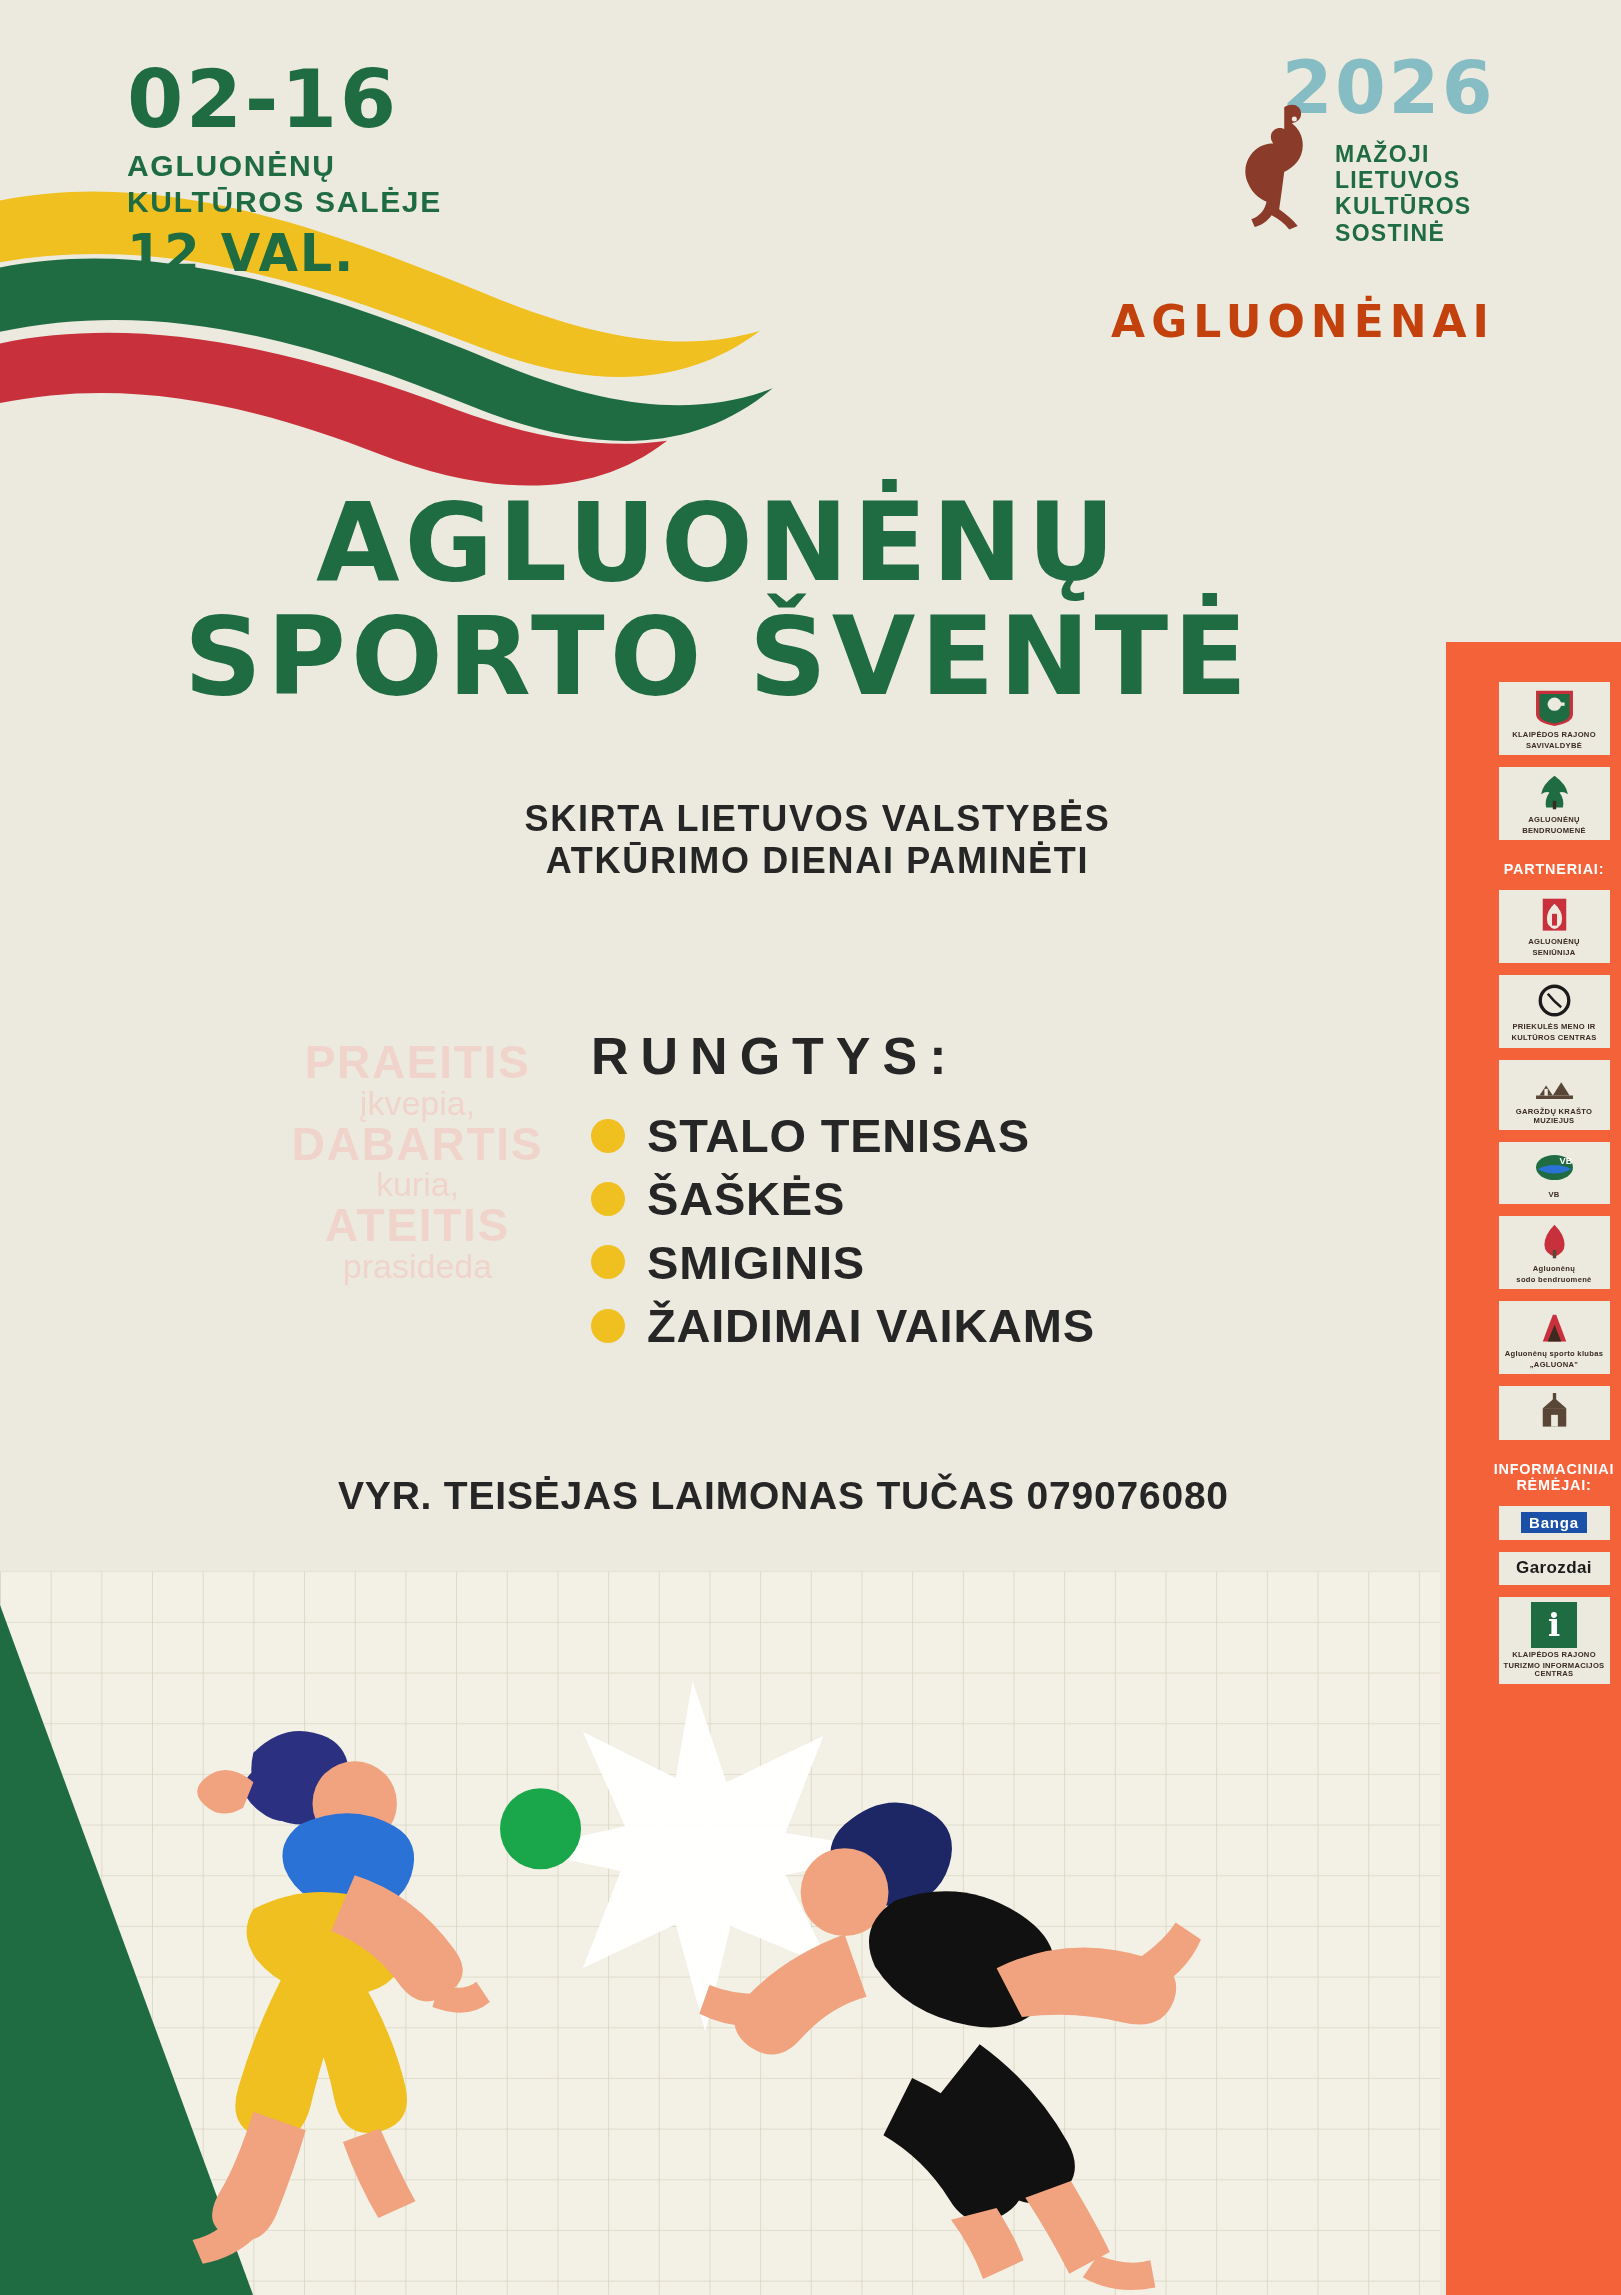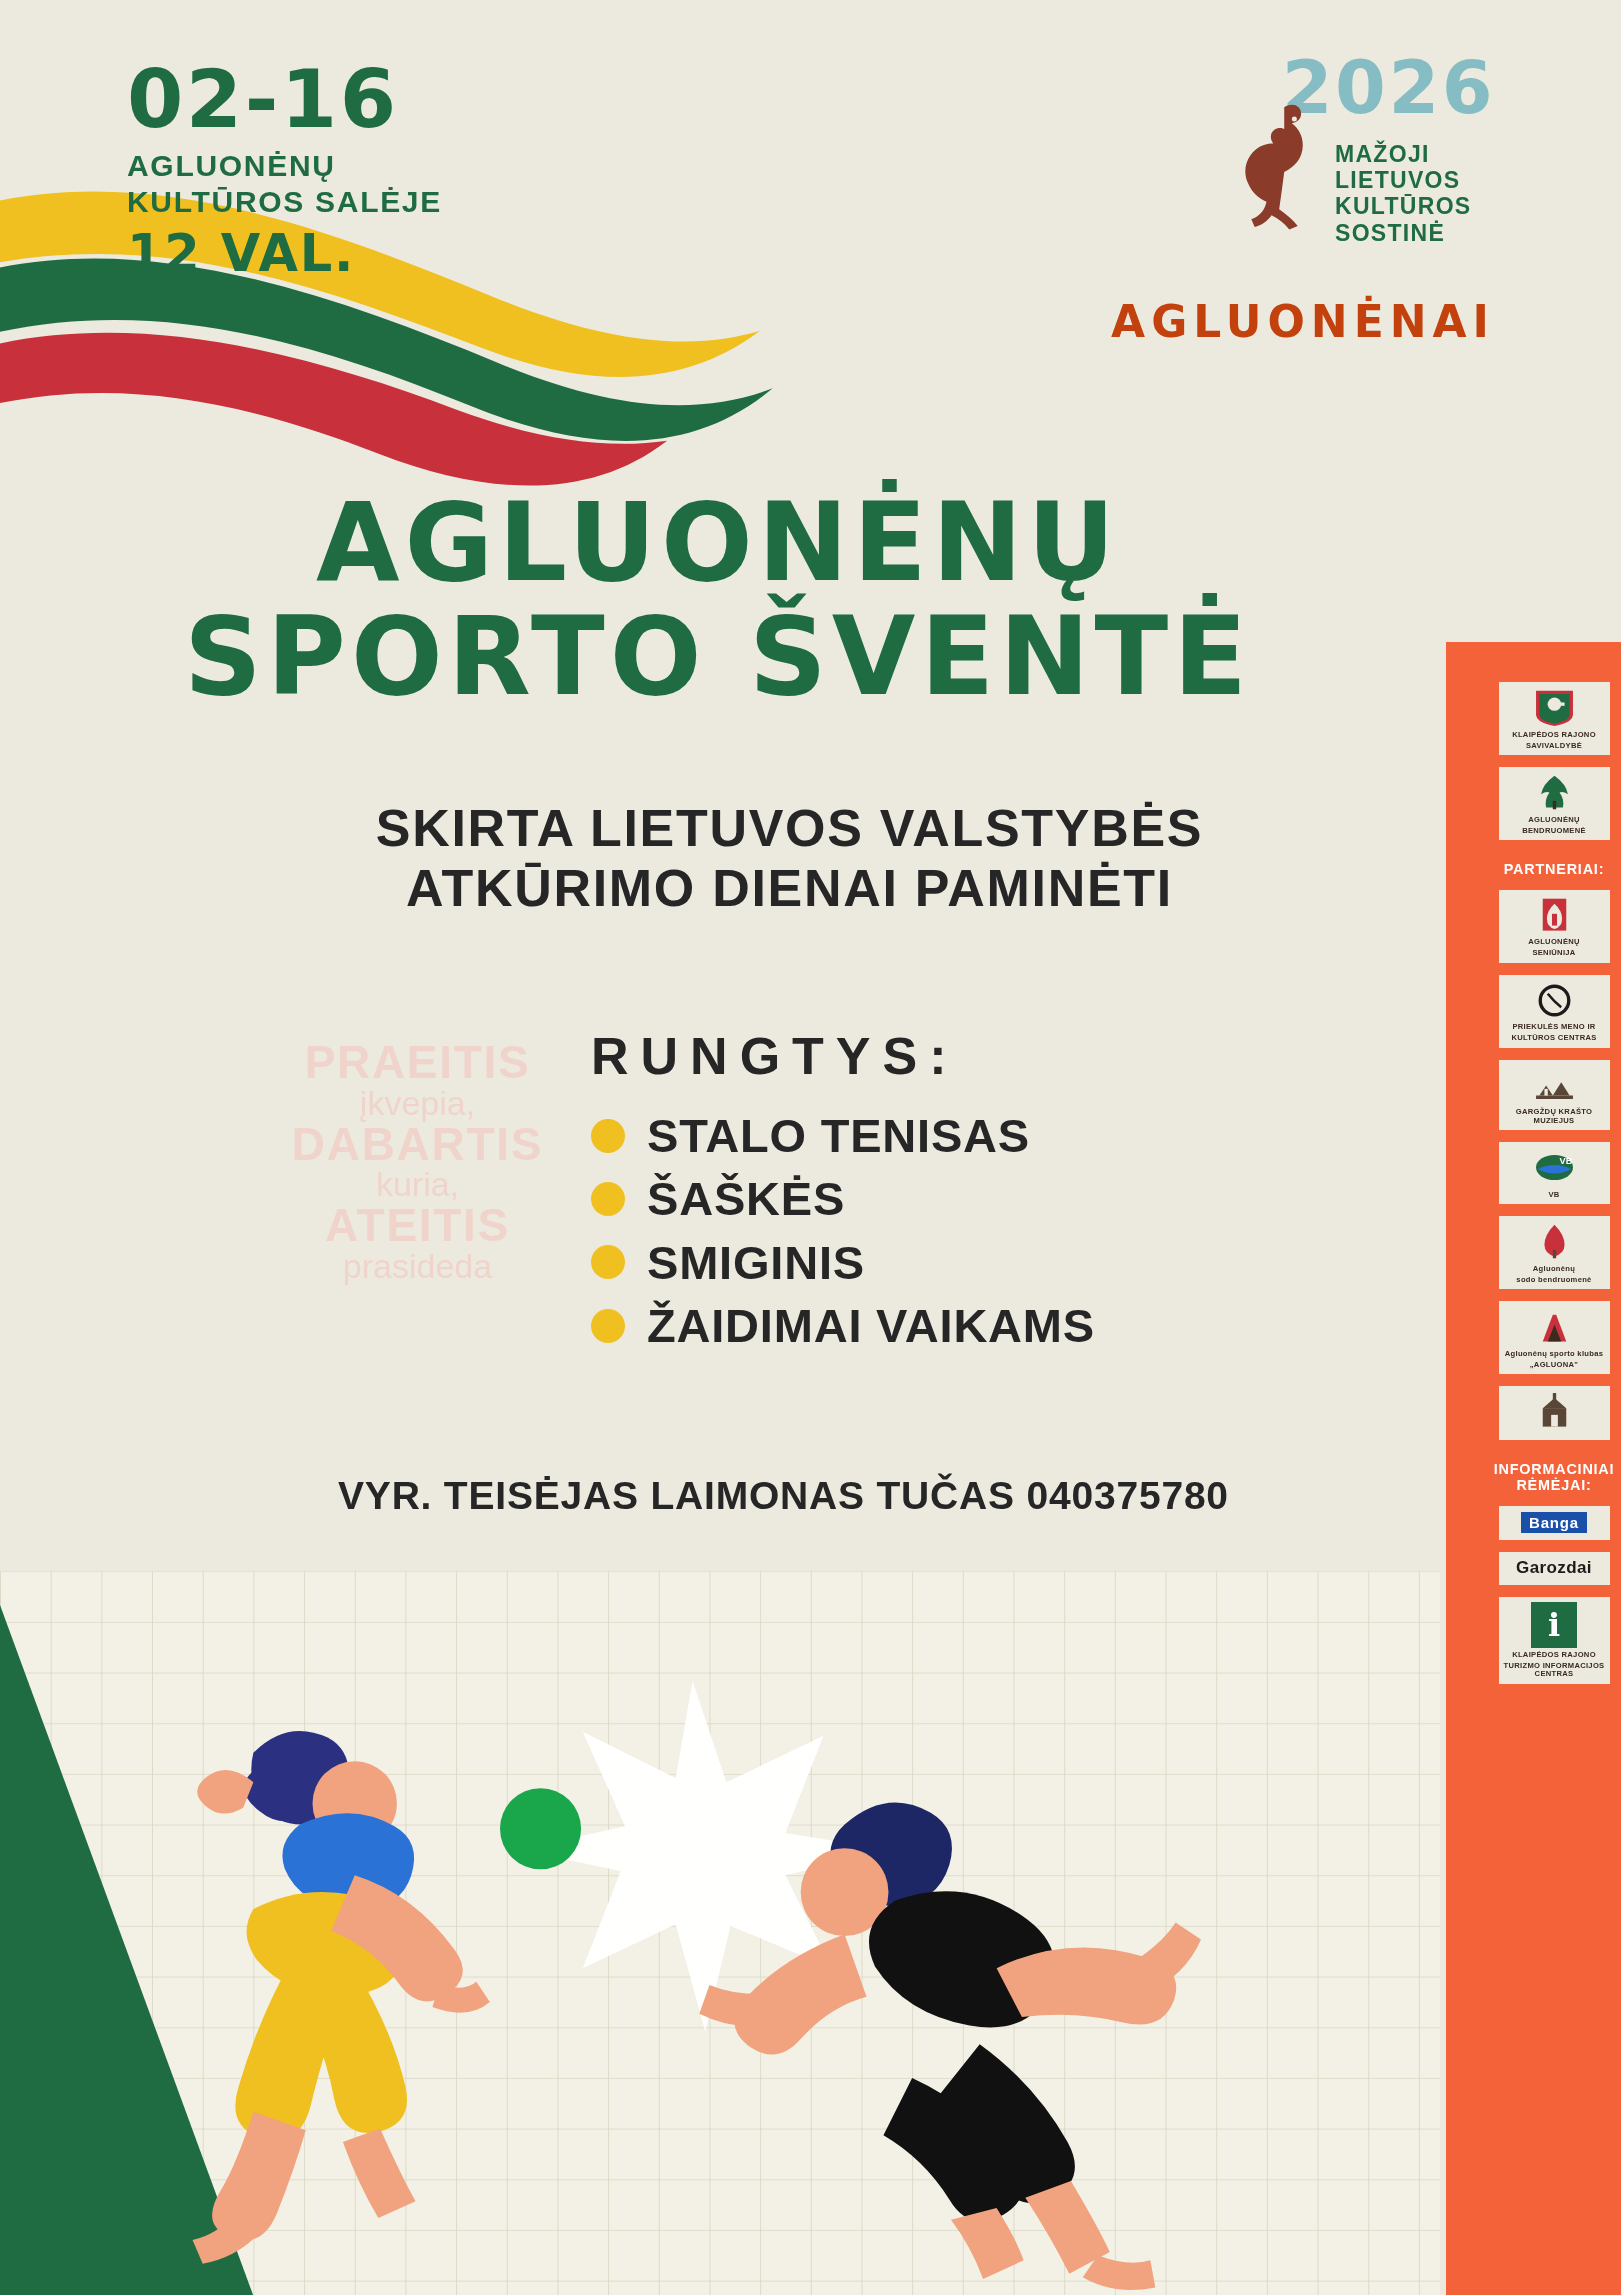--- a/index.html
+++ b/index.html
@@ -128,26 +128,27 @@
     line-height: 1.06;
     z-index: 35;
   }
   .title-sub {
     position: absolute;
     left: 0;
     top: 798px;
     width: 1579px;
     text-align: center;
     font-family: "Liberation Sans", sans-serif;
-    font-size: 52px;
+    font-size: 36px;
     font-weight: bold;
     color: #262626;
     letter-spacing: 1.7px;
     line-height: 1.16;
     z-index: 35;
+    padding-left: 28px;
   }
 
   
   .watermark {
     position: absolute;
     left: 291px;
     top: 1039px;
     width: 253px;
     text-align: center;
     color: #f0d4cb;
@@ -380,21 +381,21 @@
     <div class="event-row">
       <div class="bullet"></div>
       <div class="event-label">SMIGINIS</div>
     </div>
     <div class="event-row">
       <div class="bullet"></div>
       <div class="event-label">ŽAIDIMAI VAIKAMS</div>
     </div>
   </div>
 
-  <div class="referee">VYR. TEISĖJAS LAIMONAS TUČAS 040375780</div>
+  <div class="referee">VYR. TEISĖJAS LAIMONAS TUČAS 079076080</div>
 
   <div class="illus">
     <svg viewBox="0 0 1705 858" width="1440" height="725">
       <defs>
         <pattern id="grid" width="60" height="60" patternUnits="userSpaceOnUse">
           <path d="M60 0 L0 0 0 60" fill="none" stroke="#d9d6c2" stroke-width="2"></path>
         </pattern>
       </defs>
       <rect x="0" y="0" width="1705" height="858" fill="#f3f1e6"></rect>
       <rect x="0" y="0" width="1705" height="858" fill="url(#grid)"></rect>

